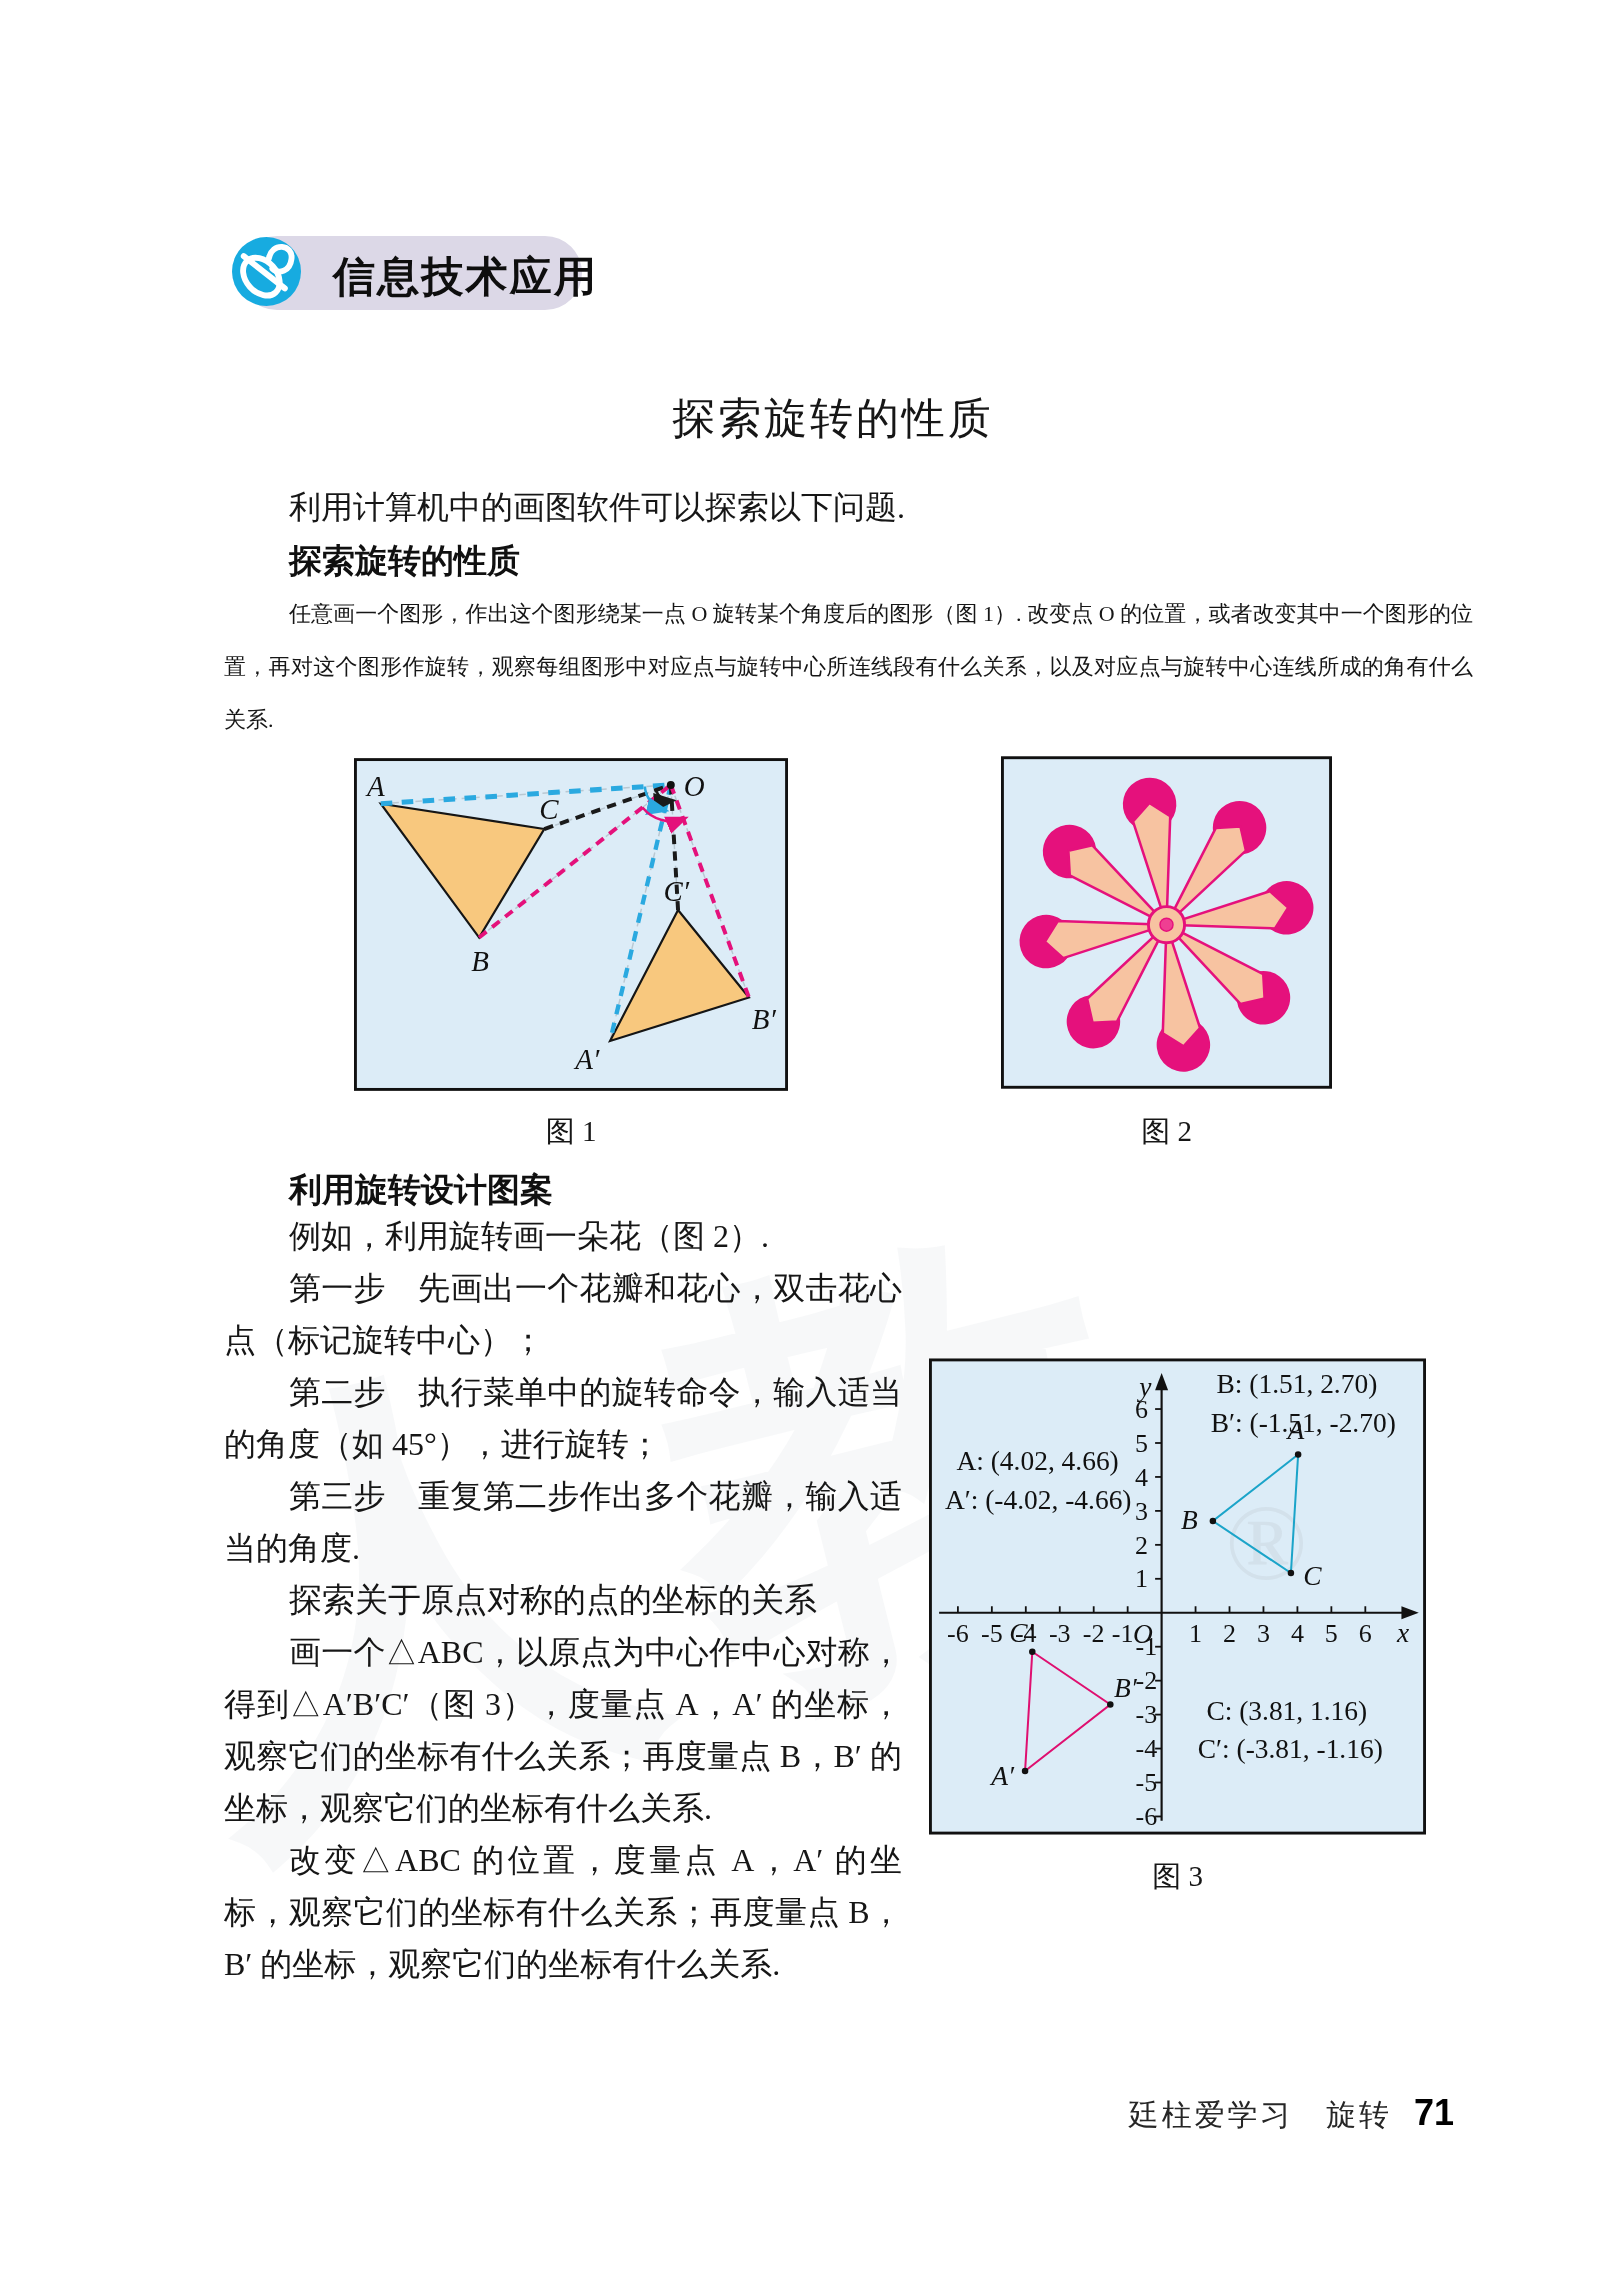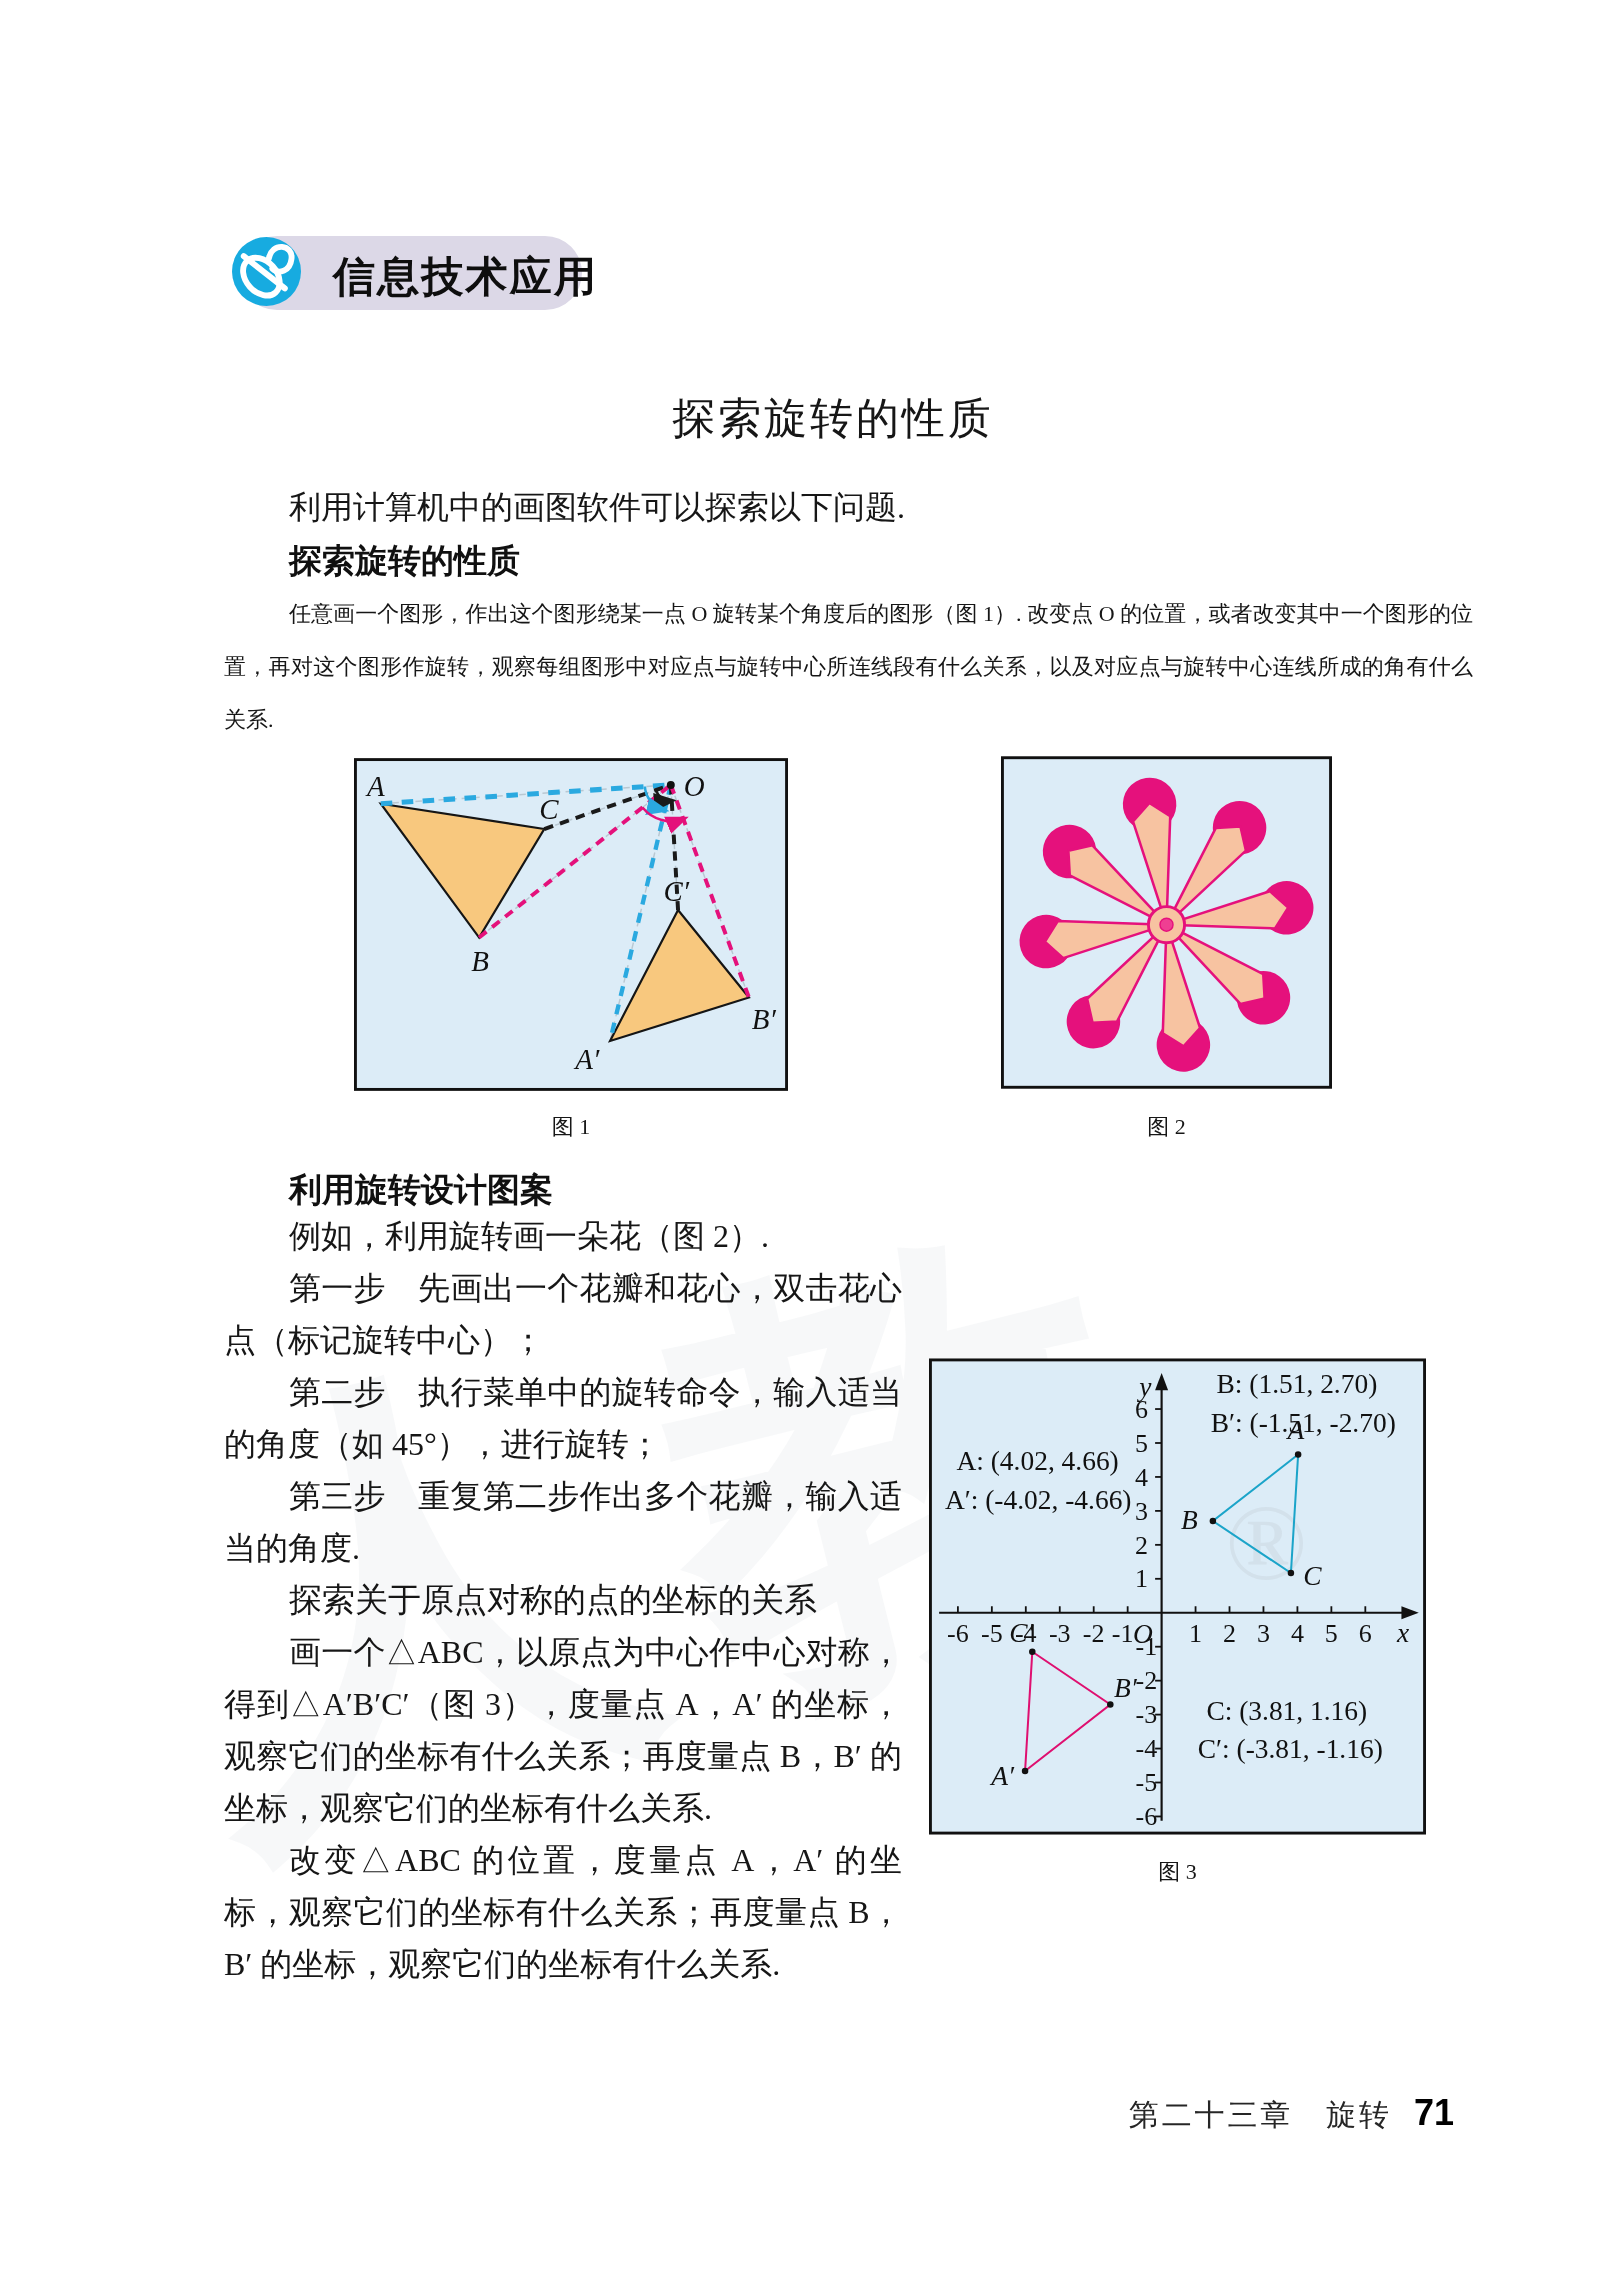--- a/index.html
+++ b/index.html
@@ -20,21 +20,21 @@
          font-size:43px;letter-spacing:2.9px;padding-left:43px;box-sizing:border-box;}
   
   .intro{position:absolute;left:224px;top:486px;width:1247px;font-size:32px;text-indent:65px;}
   .h2{font-family:"Liberation Sans",sans-serif;font-weight:bold;font-size:33px;color:#101010;}
   .h2a{position:absolute;left:289px;top:539px;}
   .para1{position:absolute;left:224px;top:587px;width:1249px;font-size:22px;line-height:53px;
          text-align:justify;text-indent:65px;}
   
   .fig1{position:absolute;left:354px;top:758px;}
   .fig2{position:absolute;left:1001px;top:756px;}
-  .figcap{position:absolute;font-size:22px;text-align:center;}
+  .figcap{position:absolute;font-size:29px;text-align:center;}
   .cap1{left:354px;top:1112px;width:434px;}
   .cap2{left:1001px;top:1112px;width:331px;}
   .cap3{left:929px;top:1857px;width:497px;}
   
   .h2b{position:absolute;left:289px;top:1168px;}
   .column{position:absolute;left:224px;top:1210px;width:678px;font-size:32px;line-height:52px;
           text-align:justify;}
   .column p{margin:0;text-indent:65px;}
   .column .h3{font-family:"Liberation Sans",sans-serif;font-weight:normal;font-size:33px;text-indent:65px;
               text-align:left;}
@@ -260,18 +260,18 @@
       <text x="390" y="102">B′:  (-1.51,  -2.70)</text>
       <text x="38" y="154">A:  (4.02,  4.66)</text>
       <text x="22" y="208">A′:  (-4.02,  -4.66)</text>
       <text x="384" y="500">C:  (3.81,  1.16)</text>
       <text x="372" y="553">C′:  (-3.81,  -1.16)</text>
     </g>
   </svg>
   <div class="figcap cap3">图 3</div>
 
   <div class="footer">
-    <span class="chap">第二十三章　旋转</span>
+    <span class="chap">廷柱爱学习　旋转</span>
     <span class="pageno">71</span>
   </div>
 
 </div>
 
 
 </body></html>

